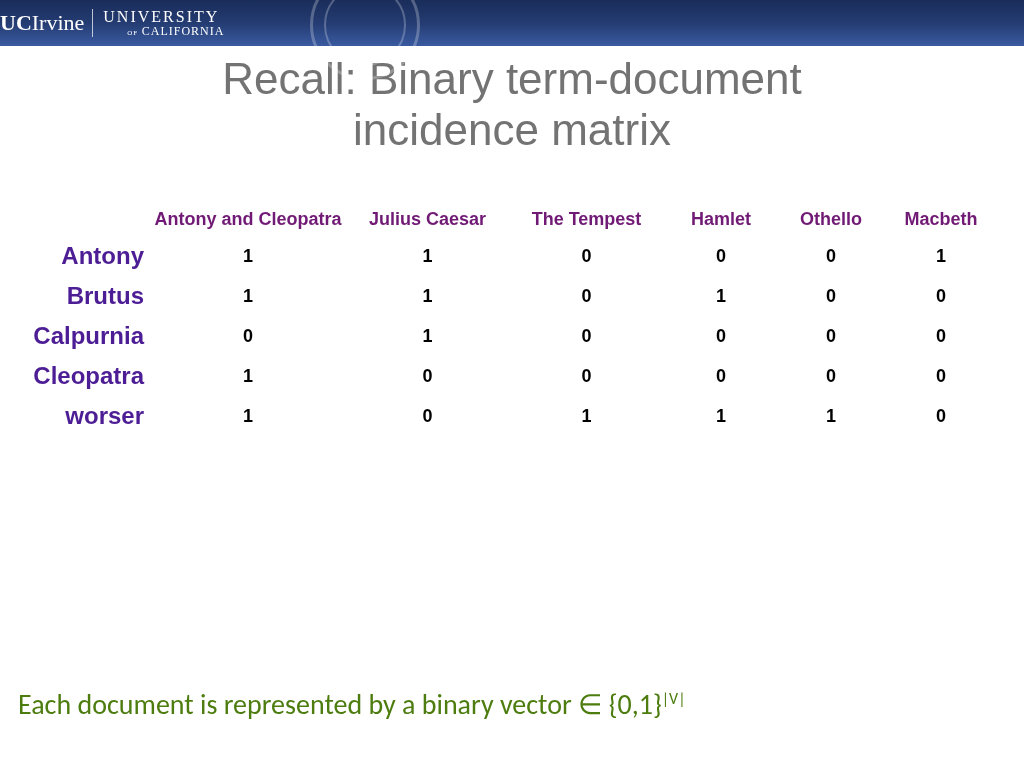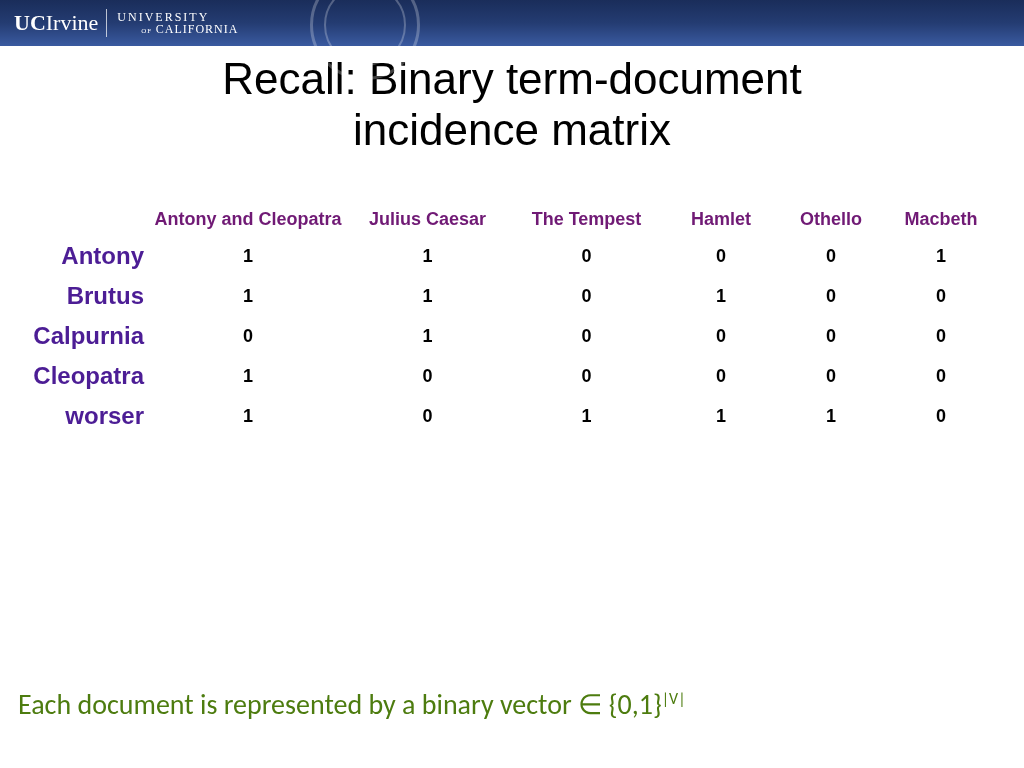--- a/index.html
+++ b/index.html
@@ -10,30 +10,29 @@
     font-family: Arial, Helvetica, sans-serif;
     overflow: hidden;
     position: relative;
   }
   .banner {
     width: 100%;
     height: 46px;
     background: linear-gradient(180deg, #1a2d5a 0%, #243c72 50%, #3a5aa0 100%);
     display: flex;
     align-items: center;
-    padding-left: 14px;
     color: #fff;
     position: relative;
   }
   .banner .logo { display: flex; align-items: baseline; gap: 0; }
   .banner .uc { font-family: "Times New Roman", serif; font-weight: bold; font-size: 22px; letter-spacing: 0px; }
   .banner .irvine { font-family: "Times New Roman", serif; font-size: 22px; letter-spacing: 0px; }
   .banner .divider { width: 1px; height: 28px; background: rgba(255,255,255,0.7); margin: 0 10px 0 8px; }
   .banner .univ { display: flex; flex-direction: column; font-family: "Times New Roman", serif; line-height: 1; }
-  .banner .univ .line1 { font-size: 12px; letter-spacing: 2px; font-variant: small-caps; }
+  .banner .univ .line1 { font-size: 16px; letter-spacing: 2px; font-variant: small-caps; }
   .banner .univ .line2 { font-size: 12px; letter-spacing: 1px; margin-left: 24px; }
   .banner .univ .of { font-variant: small-caps; font-size: 10px; }
   .banner .univ .cal { font-variant: small-caps; }
   .banner .seal {
     position: absolute;
     left: 310px;
     top: -30px;
     width: 110px;
     height: 110px;
     border: 3px solid rgba(255,255,255,0.25);
@@ -46,21 +45,21 @@
     content: "";
     position: absolute;
     width: 78px; height: 78px;
     border: 2px solid rgba(255,255,255,0.25);
     border-radius: 50%;
   }
   .title {
     text-align: center;
     font-size: 44px;
     font-family: Arial, Helvetica, sans-serif;
-    color: #000000;
+    color: #737373;
     margin-top: 8px;
     line-height: 1.15;
     font-weight: 400;
   }
   .matrix-wrap {
     margin: 48px 28px 0 28px;
   }
   table.matrix {
     border-collapse: collapse;
     width: 100%;

